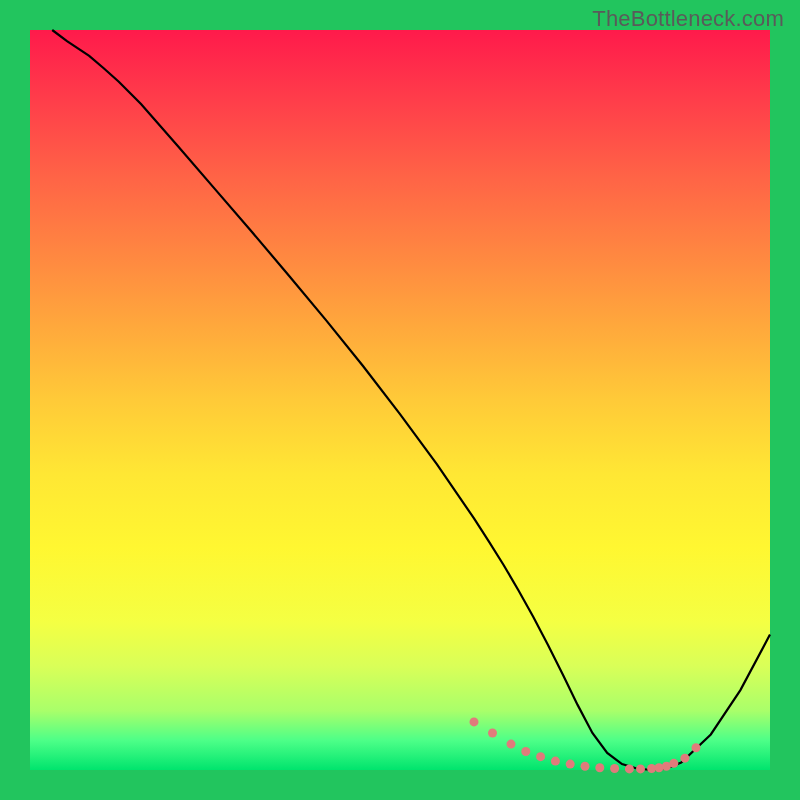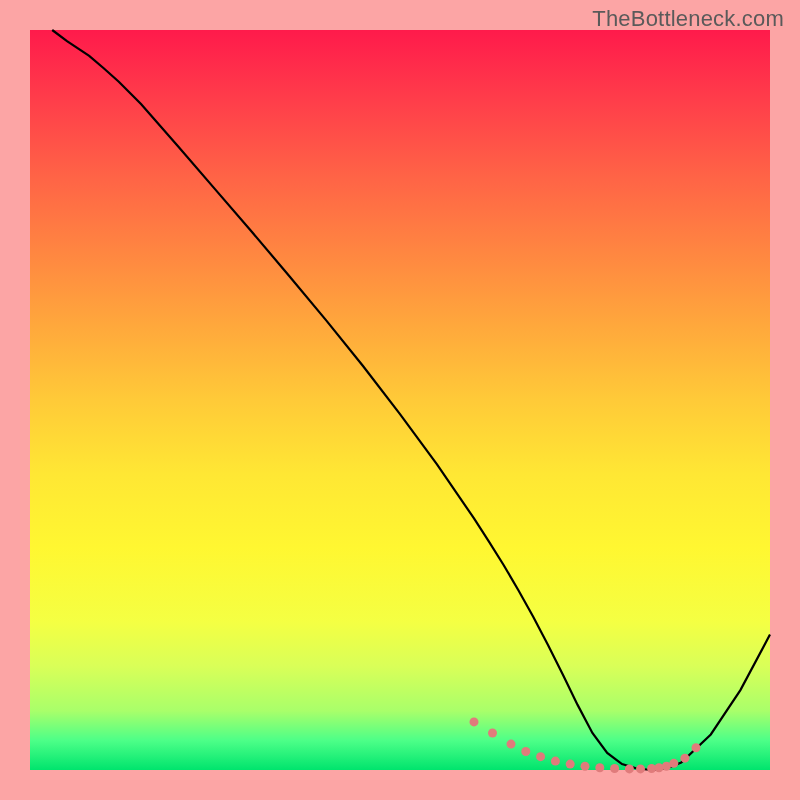--- a/index.html
+++ b/index.html
@@ -8,21 +8,21 @@
     width: 800px;
     height: 800px;
     background: #000;
     font-family: Arial, Helvetica, sans-serif;
     overflow: hidden;
   }
   .frame {
     position: relative;
     width: 800px;
     height: 800px;
-    background: #fca5a5;
+    background: #22c55e;
   }
   .watermark {
     position: absolute;
     top: 6px;
     right: 16px;
     color: #5a5a5a;
     font-size: 22px;
     font-weight: 500;
     letter-spacing: 0.2px;
     z-index: 5;

